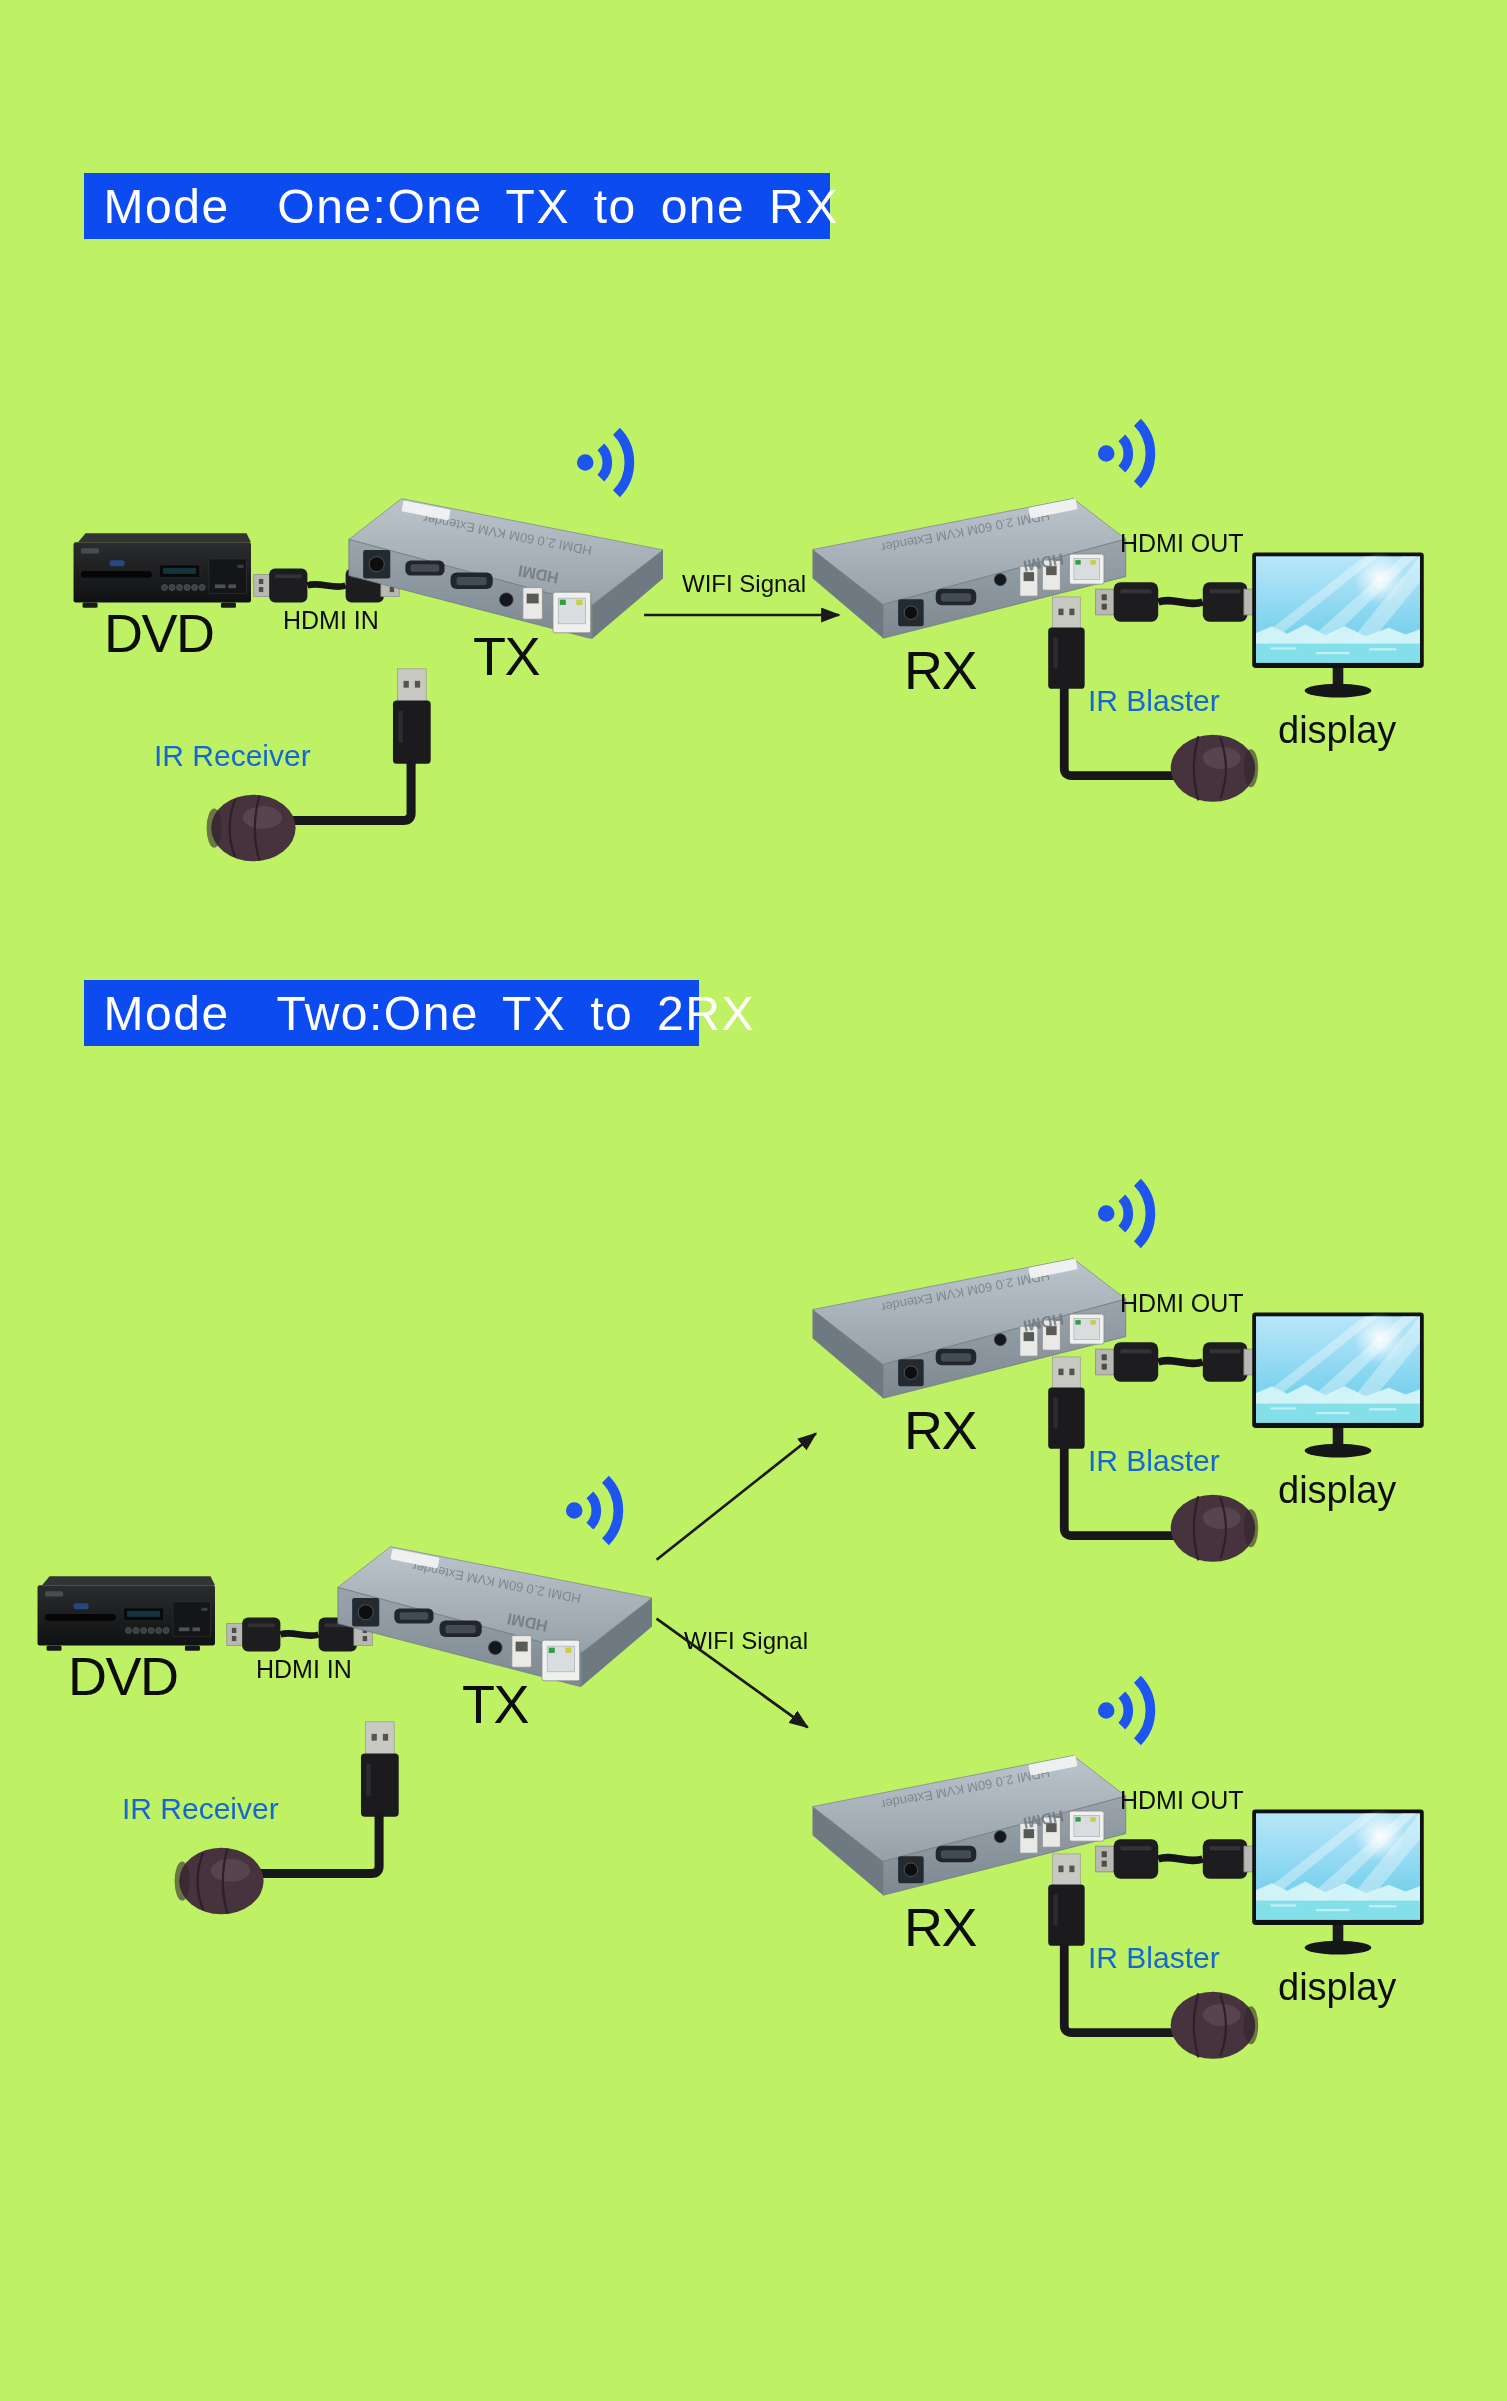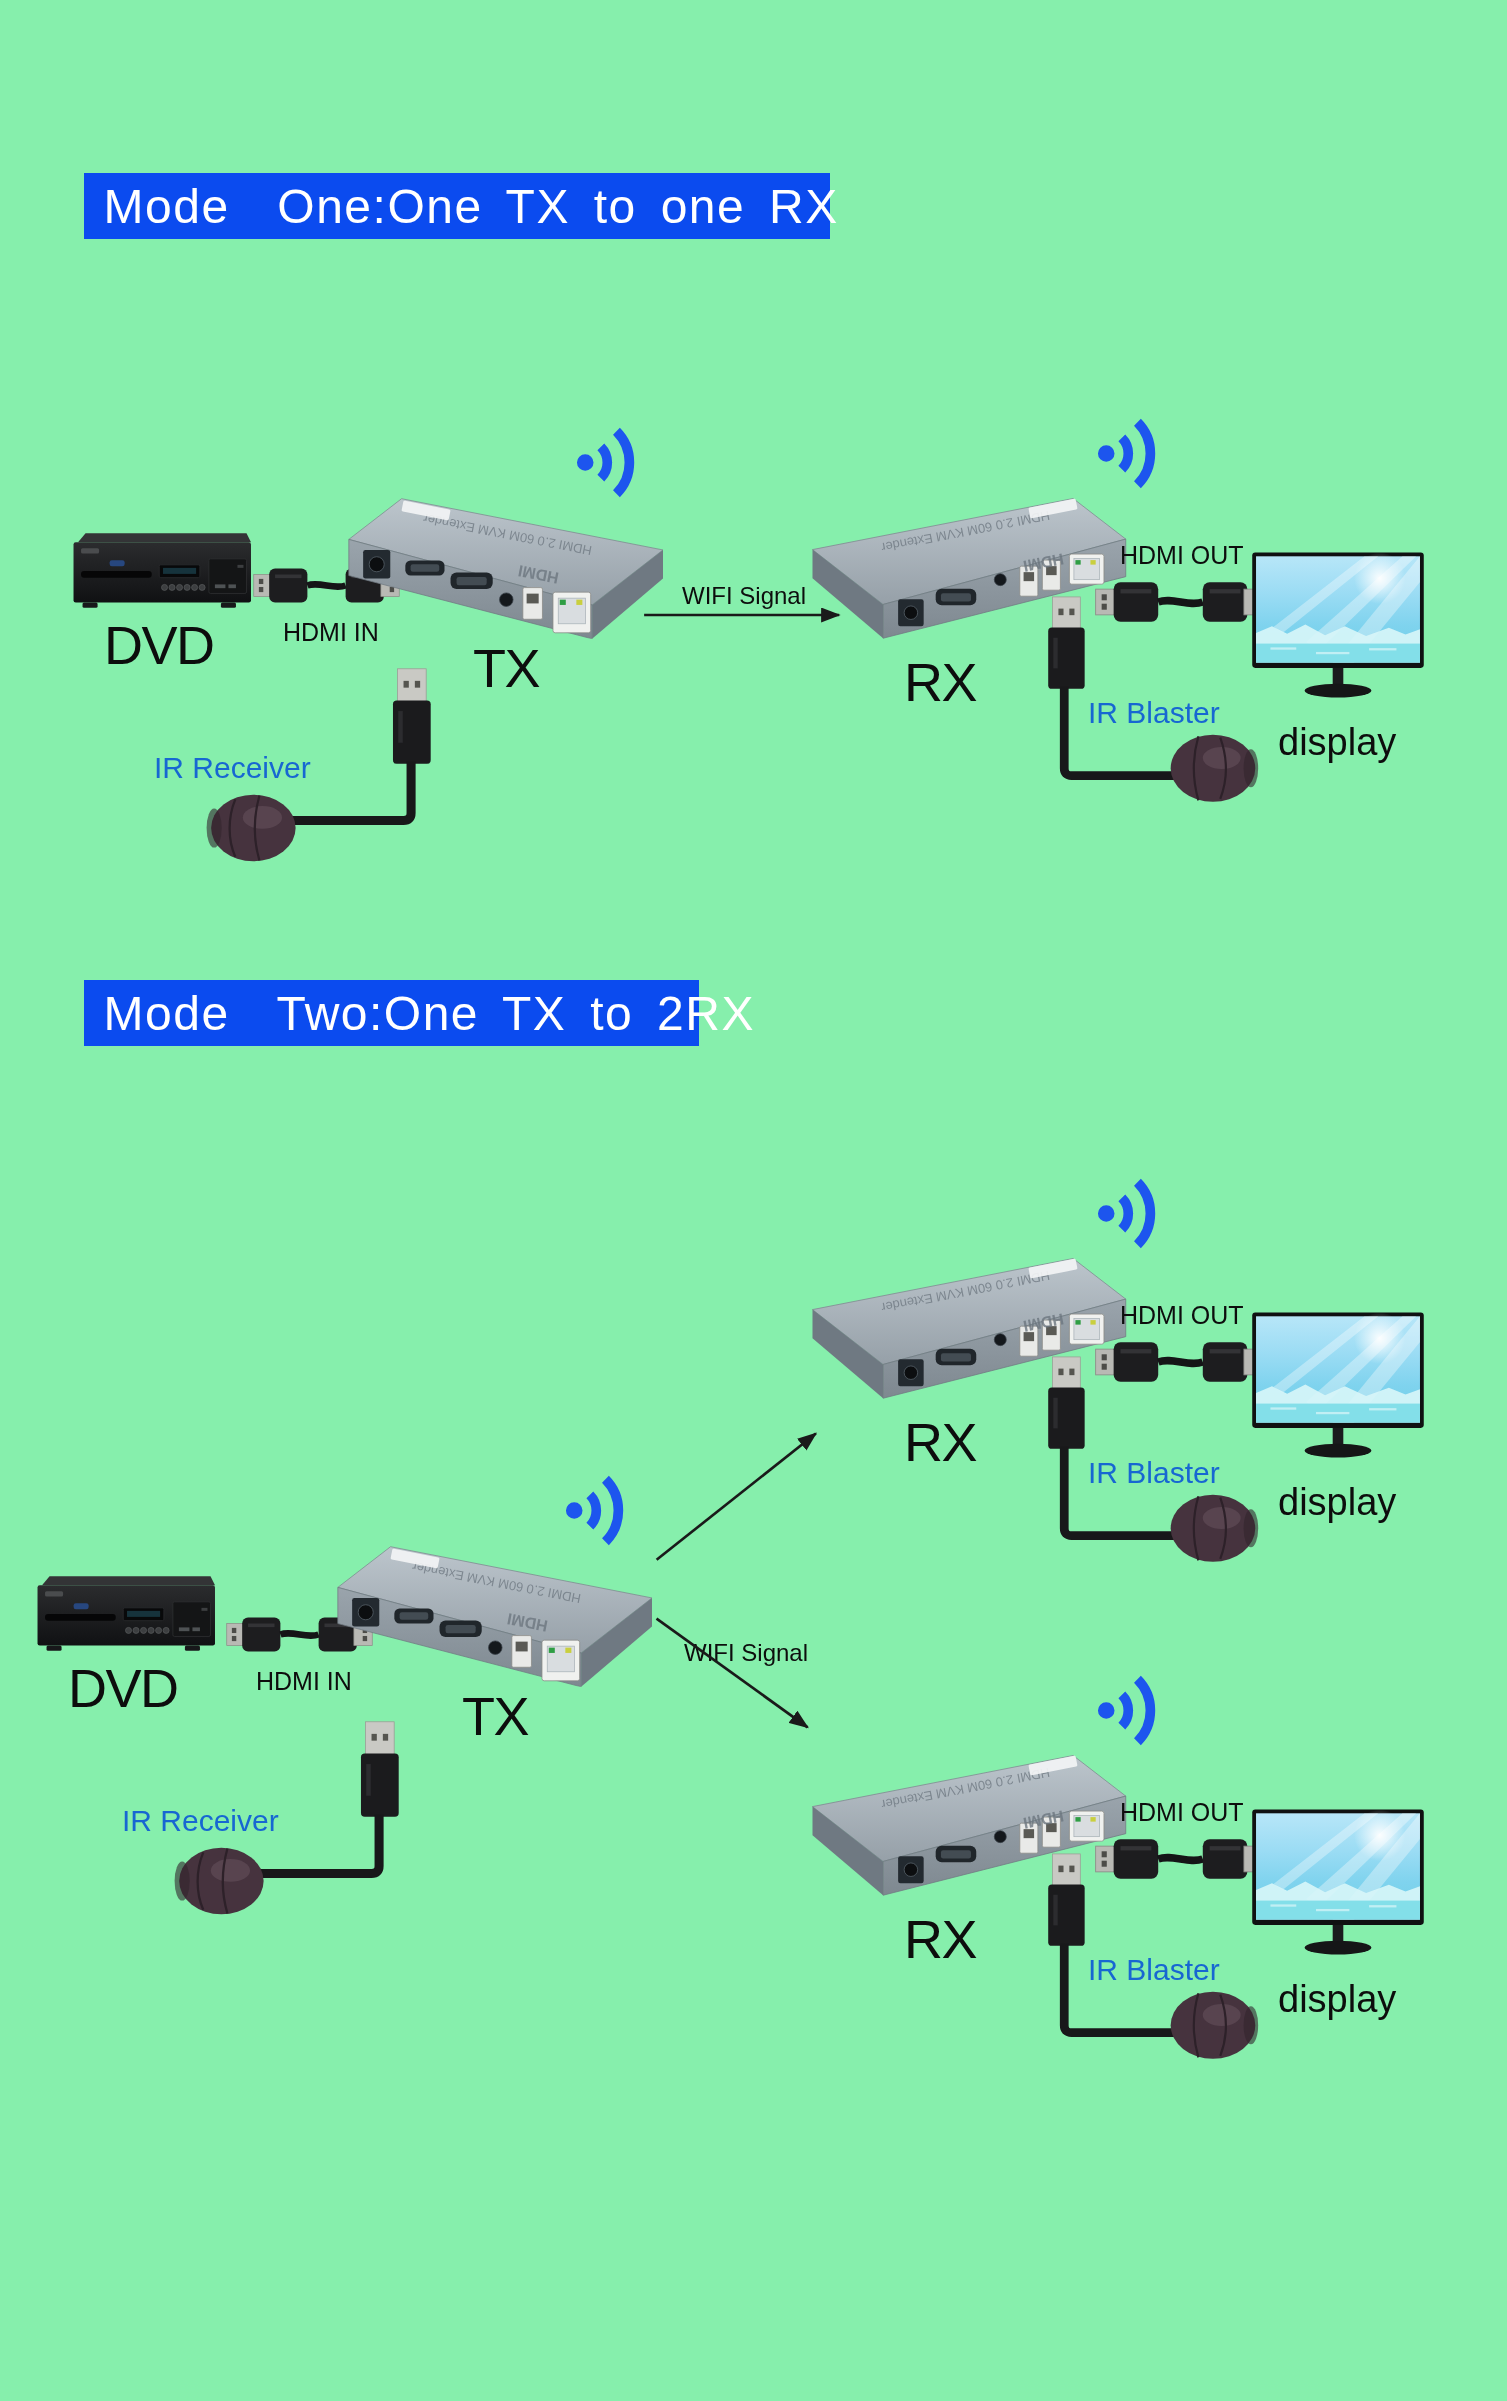--- a/index.html
+++ b/index.html
@@ -1,23 +1,23 @@
 <!DOCTYPE html>
 <html style="--banner-bg: #0b4bef; --banner-text: #ffffff; --accent-blue: #1767d2; --wifi-blue: #1d55ee; --text-dark: #0d0d0d; --arrow-black: #1a1a1a; --device-gray: #9aa4ad;font-size:12px"><head>
 <meta charset="utf-8">
 <style>
   html,body{margin:0;padding:0;background:#ffffff;}
-  #canvas{position:relative;width:1507px;height:2401px;background:#86efac;
+  #canvas{position:relative;width:1507px;height:2401px;background:#bef264;
           font-family:"Liberation Sans",sans-serif;overflow:hidden;}
   .abs{position:absolute;}
   .banner{position:absolute;display:flex;align-items:center;box-sizing:border-box;
           background:var(--banner-bg);color:var(--banner-text);
           font-size:48px;letter-spacing:1.5px;word-spacing:9px;white-space:pre;
           padding-left:19.6px;}
-  .lbl{position:absolute;color:var(--text-dark);white-space:pre;line-height:1.05;margin-top:12px;}
+  .lbl{position:absolute;color:var(--text-dark);white-space:pre;line-height:1.05;}
   .lbl.big{font-size:54px;letter-spacing:-1.5px;}
   .lbl.med{font-size:25px;}
   .lbl.sig{font-size:24px;}
   .lbl.blue{color:var(--accent-blue);font-size:30px;}
   .lbl.disp{font-size:38px;}
   .wifi{position:absolute;color:var(--wifi-blue);transform:rotate(45deg);transform-origin:50% 50%;}
   .box-top-text{position:absolute;font-size:13px;color:#6d7780;opacity:.75;text-align:center;
                 transform-origin:50% 50%;}
   .box-logo{position:absolute;font-size:16px;font-weight:bold;color:#6d7780;opacity:.8;
             transform-origin:50% 50%;}

